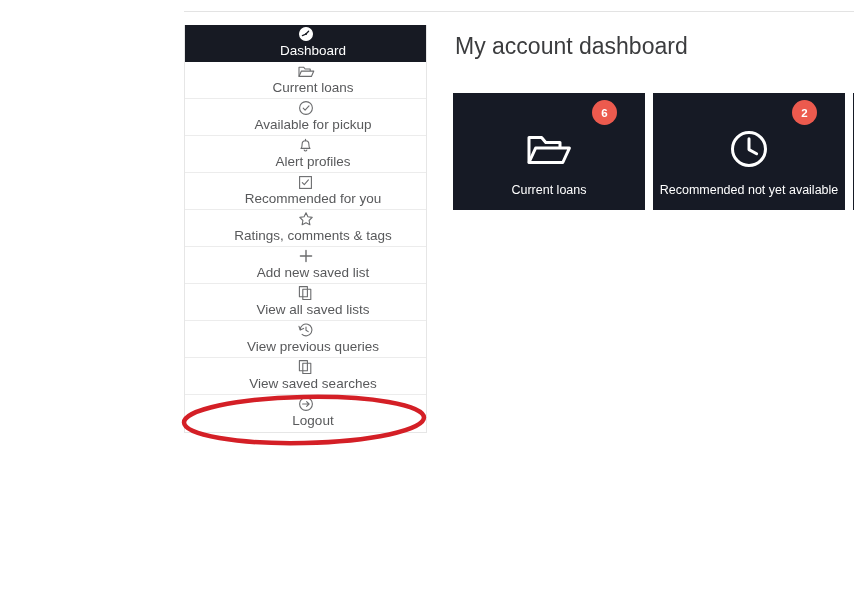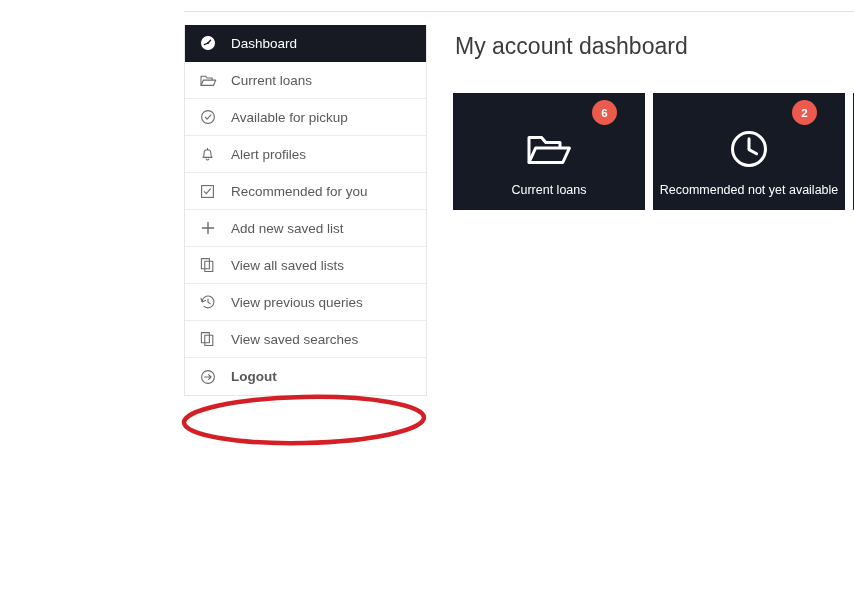--- a/index.html
+++ b/index.html
@@ -48,22 +48,23 @@
   .nav-item {
     display: flex;
     align-items: center;
     height: 37px;
     padding-left: 15px;
     border-bottom: 1px solid #ececec;
     color: #58595b;
     font-size: 13.5px;
     background: #ffffff;
     position: relative;
-  }
-  .nav-item:last-child { border-bottom: none; font-weight: bold; }
+    flex-direction: column;
+  }
+  .nav-item:last-child { border-bottom: none; }
   .nav-item.active {
     background: #171a23;
     color: #ffffff;
     border-bottom: 1px solid #171a23;
     height: 37px;
   }
   .nav-icon {
     width: 22px;
     min-width: 22px;
     height: 18px;
@@ -197,20 +198,28 @@
     <div class="nav-item">
       <span class="nav-icon">
         <svg width="15" height="15" viewBox="0 0 15 15" fill="none" stroke="currentColor" stroke-width="1.1">
           <rect x="1.6" y="1.6" width="11.8" height="11.8"></rect>
           <path d="M4.3 7.6 L6.3 9.6 L10.4 4.9" stroke-linecap="round" stroke-linejoin="round"></path>
         </svg>
       </span>
       <span class="nav-label">Recommended for you</span>
     </div>
 
+    <div class="nav-item">
+      <span class="nav-icon">
+        <svg width="16" height="16" viewBox="0 0 16 16" fill="none" stroke="currentColor" stroke-width="1.1">
+          <path d="M8 1.8 L9.9 5.8 L14.2 6.4 L11.1 9.5 L11.9 13.8 L8 11.8 L4.1 13.8 L4.9 9.5 L1.8 6.4 L6.1 5.8 Z" stroke-linejoin="round"></path>
+        </svg>
+      </span>
+      <span class="nav-label">Ratings, comments &amp; tags</span>
+    </div>
 
 
 
     <div class="nav-item">
       <span class="nav-icon">
         <svg width="16" height="16" viewBox="0 0 16 16" fill="none" stroke="currentColor" stroke-width="1.4">
           <path d="M8 2.4 V13.6 M2.4 8 H13.6" stroke-linecap="round"></path>
         </svg>
       </span>
       <span class="nav-label">Add new saved list</span>

